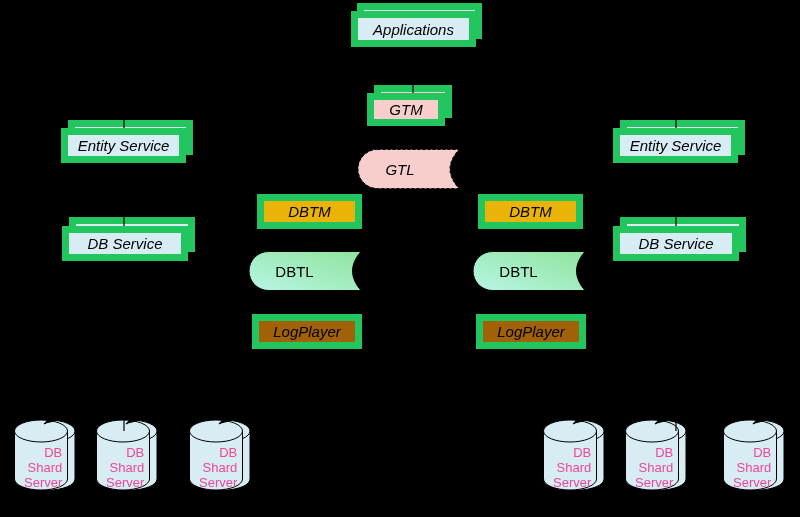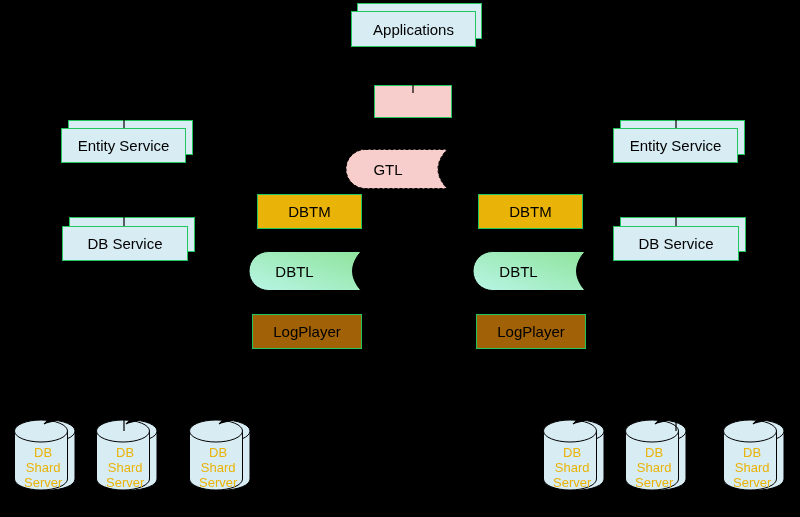--- a/index.html
+++ b/index.html
@@ -6,21 +6,22 @@
   #stage{
     position:relative;
     width:800px;height:517px;
     background:#000000;
     overflow:hidden;
     font-family:"Liberation Sans", sans-serif;
   }
   .node, .node-shadow{
     position:absolute;
     box-sizing:border-box;
-    border:1px solid #22c55e;
+    border:7px solid #22c55e;
+    font-style:italic;
   }
   .node{
     display:flex;align-items:center;justify-content:center;
     font-size:15px;color:#000000;
     z-index:4;
     line-height:1;
   }
   .node-shadow{ z-index:3; }
   .fill-blue   { background:#d8ecf4; }
   .fill-pink   { background:#f8cecc; }
@@ -34,40 +35,43 @@
     position:absolute;left:0;top:0;right:0;bottom:0;
     display:flex;align-items:center;justify-content:center;
     font-size:15px;color:#000;
   }
 
   
   .cyl{ position:absolute; z-index:4; }
   .cyl svg{ display:block; }
   .cyl .cyl-text{
     position:absolute;
-    font-size:13px;line-height:15px;color:#eab308;
-    text-align:center;
+    font-size:13px;line-height:15px;color:#ec4899;
+    text-align:right;
     white-space:nowrap;
   }
 
   #links{ position:absolute;left:0;top:0;z-index:6;pointer-events:none; }
 </style>
 </head>
 <body>
 
 <div id="stage">
 
   <div class="node-shadow fill-blue" style="left:357px;top:3px;width:125px;height:36px;"></div>
   <div class="node fill-blue" style="left:351px;top:11px;width:125px;height:36px;">
     <span>Applications</span>
   </div>
 
   <div class="node-shadow fill-pink" style="left:374px;top:85px;width:78px;height:33px;"></div>
-
-  <div class="tape" style="left:346px;top:149px;width:102px;height:40px;">
+  <div class="node fill-pink" style="left:367px;top:93px;width:78px;height:33px;">
+    <span>GTM</span>
+  </div>
+
+  <div class="tape" style="left:358px;top:149px;width:102px;height:40px;font-style:italic;">
     <svg width="102" height="40" viewBox="0 0 102 40">
       <path d="M19.5,0.5 L101,0.5 Q83,20 101,39.5 L19.5,39.5 A19,19 0 0 1 19.5,0.5 Z" fill="#f8cecc" stroke="#000000" stroke-width="1" stroke-dasharray="3,2"></path>
     </svg>
     <div class="tape-label" style="padding-right:18px;">
       <span>GTL</span>
     </div>
   </div>
 
   <div class="node-shadow fill-blue" style="left:68px;top:120px;width:125px;height:35px;"></div>
   <div class="node fill-blue" style="left:61px;top:128px;width:125px;height:35px;">

